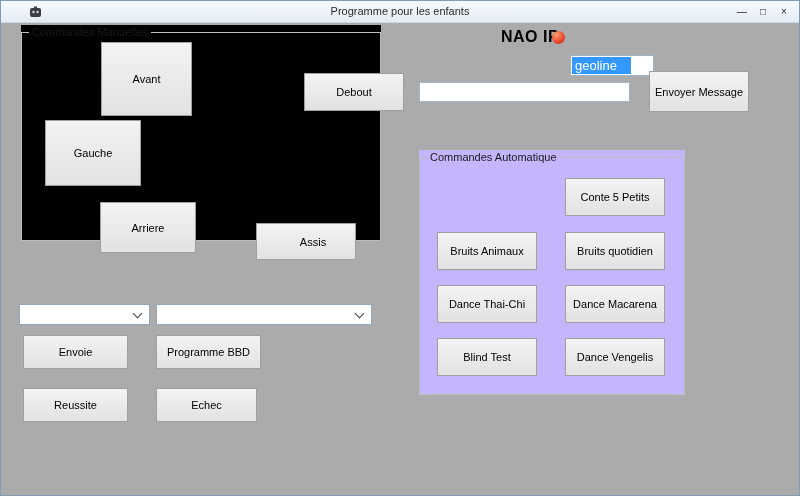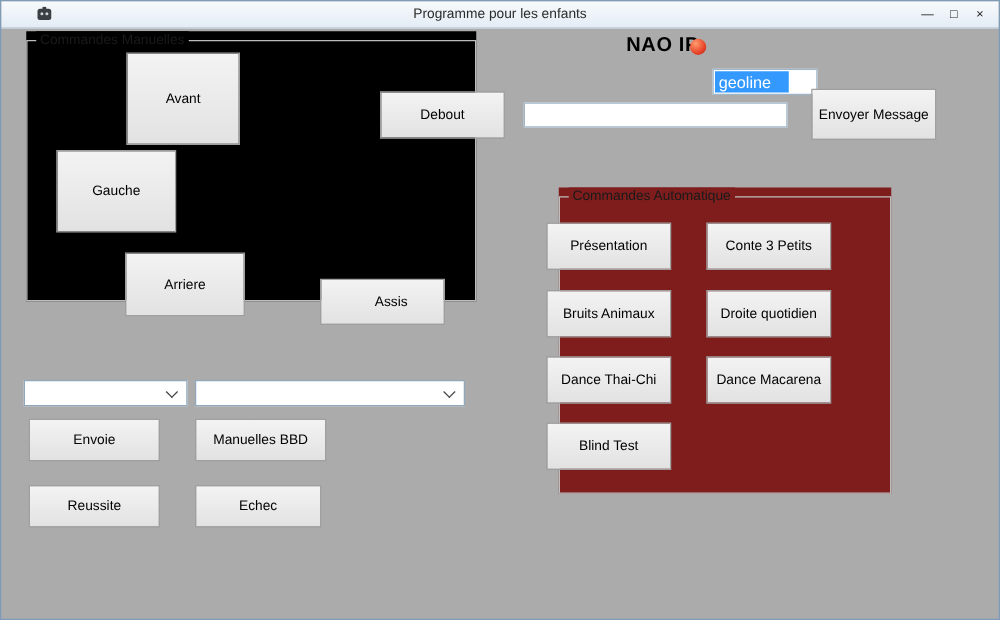--- a/index.html
+++ b/index.html
@@ -77,39 +77,39 @@
   <div class="combo" style="left:18px;top:303px;width:131px;">
     <span></span>
     <span class="chevron"></span>
   </div>
   <div class="combo" style="left:155px;top:303px;width:216px;">
     <span></span>
     <span class="chevron"></span>
   </div>
 
   <button class="btn" style="left:22px;top:334px;width:105px;height:34px;">Envoie</button>
-  <button class="btn" style="left:155px;top:334px;width:105px;height:34px;">Manuelles BBD</button>
+  <button class="btn" style="left:155px;top:334px;width:105px;height:34px;">Programme BBD</button>
   <button class="btn" style="left:22px;top:387px;width:105px;height:34px;">Reussite</button>
   <button class="btn" style="left:155px;top:387px;width:101px;height:34px;">Echec</button>
 
   <span class="nao-label" style="left:500px;top:27px;">NAO IP</span>
   <span class="nao-status" style="left:551px;top:30px;"></span>
   <div class="ip-box" style="left:569px;top:26px;width:84px;height:21px;margin-top:28px;">
     <span class="ip-selection">geoline</span>
   </div>
 
   <input class="textbox" style="left: 418px; top: 81px; width: 211px; height: 20px;" value="">
   <button class="btn" style="left:648px;top:70px;width:100px;height:41px;">Envoyer Message</button>
 
-  <div class="groupbox" style="left:418px;top:149px;width:266px;height:245px;background:#7f1d1d;margin-left:28px;">
+  <div class="groupbox" style="left:418px;top:149px;width:266px;height:245px;background:#c4b5fd;">
     <div class="gb-border"></div>
     <span class="gb-label">Commandes Automatique</span>
   </div>
 
-  <button class="btn" style="left:436px;top:177px;width:100px;height:38px;">Présentation</button>
-  <button class="btn" style="left:564px;top:177px;width:100px;height:38px;">Conte 3 Petits</button>
+  <button class="btn" style="left:564px;top:177px;width:100px;height:38px;">Conte 5 Petits</button>
   <button class="btn" style="left:436px;top:231px;width:100px;height:38px;">Bruits Animaux</button>
-  <button class="btn" style="left:564px;top:231px;width:100px;height:38px;">Droite quotidien</button>
+  <button class="btn" style="left:564px;top:231px;width:100px;height:38px;">Bruits quotidien</button>
   <button class="btn" style="left:436px;top:284px;width:100px;height:38px;">Dance Thai-Chi</button>
   <button class="btn" style="left:564px;top:284px;width:100px;height:38px;">Dance Macarena</button>
   <button class="btn" style="left:436px;top:337px;width:100px;height:38px;">Blind Test</button>
+  <button class="btn" style="left:564px;top:337px;width:100px;height:38px;">Dance Vengelis</button>
 
 </div>
 
 </body></html>

